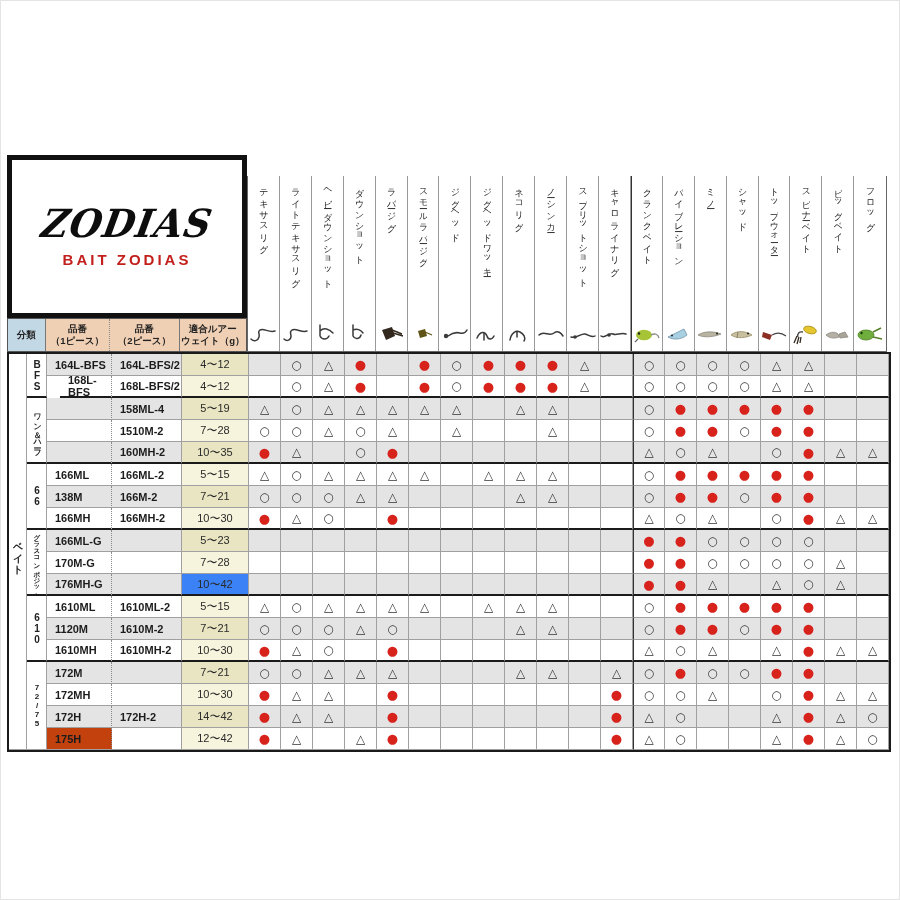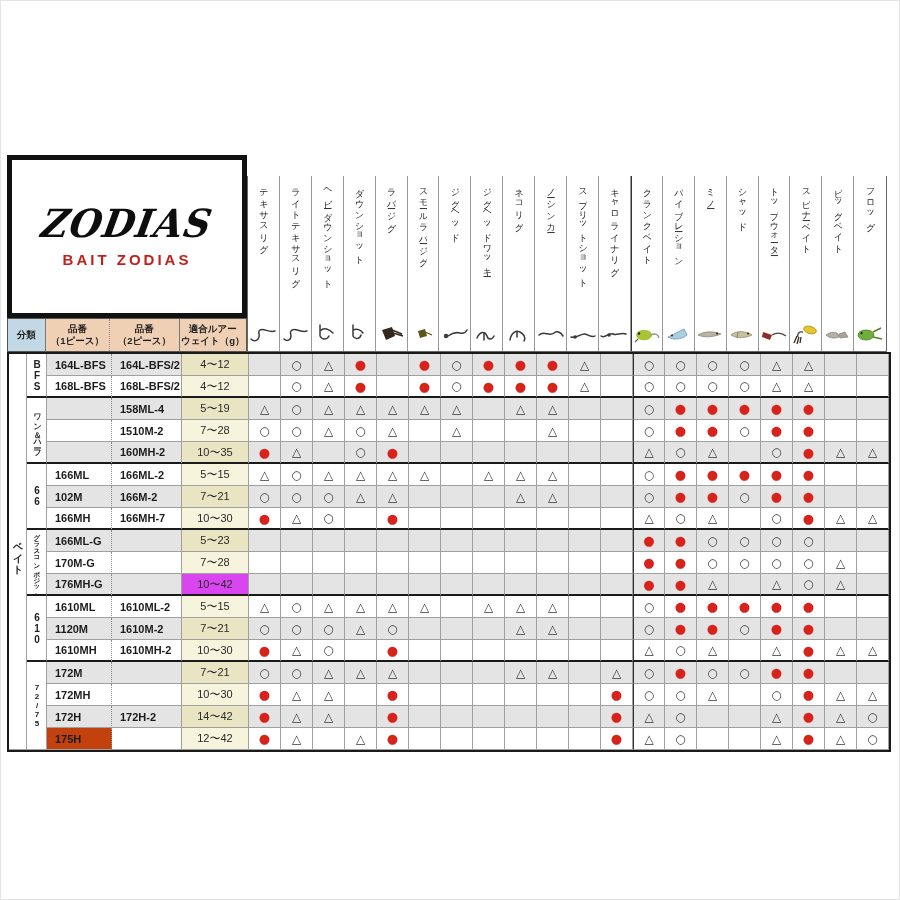--- a/index.html
+++ b/index.html
@@ -346,21 +346,21 @@
         <span class="sym">○</span>
       </div>
       <div class="cell " style="grid-column: 22; background: rgb(228, 228, 228);">
         <span class="sym">△</span>
       </div>
       <div class="cell " style="grid-column: 23; background: rgb(228, 228, 228);">
         <span class="sym">△</span>
       </div>
       <div class="cell " style="grid-column: 24; background: rgb(228, 228, 228);"></div>
       <div class="cell " style="grid-column: 25; background: rgb(228, 228, 228);"></div>
-      <div class="cell model dotted gend" style="grid-column: 3; background: rgb(255, 255, 255);">168L-BFS</div>
+      <div class="cell model dotted gend" style="grid-column: 3; background: rgb(255, 255, 255); margin-left: 13px;">168L-BFS</div>
       <div class="cell model gend" style="grid-column: 4; background: rgb(255, 255, 255);">168L-BFS/2</div>
       <div class="cell wt gend" style="grid-column: 5; background: rgb(246, 244, 220);">4〜12</div>
       <div class="cell  gend" style="grid-column: 6; background: rgb(255, 255, 255);"></div>
       <div class="cell  gend" style="grid-column: 7; background: rgb(255, 255, 255);">
         <span class="sym">○</span>
       </div>
       <div class="cell  gend" style="grid-column: 8; background: rgb(255, 255, 255);">
         <span class="sym">△</span>
       </div>
       <div class="cell  gend" style="grid-column: 9; background: rgb(255, 255, 255);">
@@ -605,21 +605,21 @@
         <span class="sym red" style="color: rgb(216, 35, 29);">●</span>
       </div>
       <div class="cell " style="grid-column: 22; background: rgb(255, 255, 255);">
         <span class="sym red" style="color: rgb(216, 35, 29);">●</span>
       </div>
       <div class="cell " style="grid-column: 23; background: rgb(255, 255, 255);">
         <span class="sym red" style="color: rgb(216, 35, 29);">●</span>
       </div>
       <div class="cell " style="grid-column: 24; background: rgb(255, 255, 255);"></div>
       <div class="cell " style="grid-column: 25; background: rgb(255, 255, 255);"></div>
-      <div class="cell model dotted" style="grid-column: 3; background: rgb(228, 228, 228);">102M</div>
+      <div class="cell model dotted" style="grid-column: 3; background: rgb(228, 228, 228);">138M</div>
       <div class="cell model" style="grid-column: 4; background: rgb(228, 228, 228);">166M-2</div>
       <div class="cell wt" style="grid-column: 5; background: rgb(233, 229, 194);">7〜21</div>
       <div class="cell " style="grid-column: 6; background: rgb(228, 228, 228);">
         <span class="sym">○</span>
       </div>
       <div class="cell " style="grid-column: 7; background: rgb(228, 228, 228);">
         <span class="sym">○</span>
       </div>
       <div class="cell " style="grid-column: 8; background: rgb(228, 228, 228);">
         <span class="sym">○</span>
@@ -655,21 +655,21 @@
       </div>
       <div class="cell " style="grid-column: 22; background: rgb(228, 228, 228);">
         <span class="sym red" style="color: rgb(216, 35, 29);">●</span>
       </div>
       <div class="cell " style="grid-column: 23; background: rgb(228, 228, 228);">
         <span class="sym red" style="color: rgb(216, 35, 29);">●</span>
       </div>
       <div class="cell " style="grid-column: 24; background: rgb(228, 228, 228);"></div>
       <div class="cell " style="grid-column: 25; background: rgb(228, 228, 228);"></div>
       <div class="cell model dotted gend" style="grid-column: 3; background: rgb(255, 255, 255);">166MH</div>
-      <div class="cell model gend" style="grid-column: 4; background: rgb(255, 255, 255);">166MH-7</div>
+      <div class="cell model gend" style="grid-column: 4; background: rgb(255, 255, 255);">166MH-2</div>
       <div class="cell wt gend" style="grid-column: 5; background: rgb(246, 244, 220);">10〜30</div>
       <div class="cell  gend" style="grid-column: 6; background: rgb(255, 255, 255);">
         <span class="sym red" style="color: rgb(216, 35, 29);">●</span>
       </div>
       <div class="cell  gend" style="grid-column: 7; background: rgb(255, 255, 255);">
         <span class="sym">△</span>
       </div>
       <div class="cell  gend" style="grid-column: 8; background: rgb(255, 255, 255);">
         <span class="sym">○</span>
       </div>
@@ -776,21 +776,21 @@
       </div>
       <div class="cell " style="grid-column: 23; background: rgb(255, 255, 255);">
         <span class="sym">○</span>
       </div>
       <div class="cell " style="grid-column: 24; background: rgb(255, 255, 255);">
         <span class="sym">△</span>
       </div>
       <div class="cell " style="grid-column: 25; background: rgb(255, 255, 255);"></div>
       <div class="cell model dotted gend" style="grid-column: 3; background: rgb(228, 228, 228);">176MH-G</div>
       <div class="cell model gend" style="grid-column: 4; background: rgb(228, 228, 228);"></div>
-      <div class="cell wt gend" style="grid-column: 5; background: #d946ef;">10〜42</div>
+      <div class="cell wt gend" style="grid-column: 5; background: #3b82f6;">10〜42</div>
       <div class="cell  gend" style="grid-column: 6; background: rgb(228, 228, 228);"></div>
       <div class="cell  gend" style="grid-column: 7; background: rgb(228, 228, 228);"></div>
       <div class="cell  gend" style="grid-column: 8; background: rgb(228, 228, 228);"></div>
       <div class="cell  gend" style="grid-column: 9; background: rgb(228, 228, 228);"></div>
       <div class="cell  gend" style="grid-column: 10; background: rgb(228, 228, 228);"></div>
       <div class="cell  gend" style="grid-column: 11; background: rgb(228, 228, 228);"></div>
       <div class="cell  gend" style="grid-column: 12; background: rgb(228, 228, 228);"></div>
       <div class="cell  gend" style="grid-column: 13; background: rgb(228, 228, 228);"></div>
       <div class="cell  gend" style="grid-column: 14; background: rgb(228, 228, 228);"></div>
       <div class="cell  gend" style="grid-column: 15; background: rgb(228, 228, 228);"></div>

